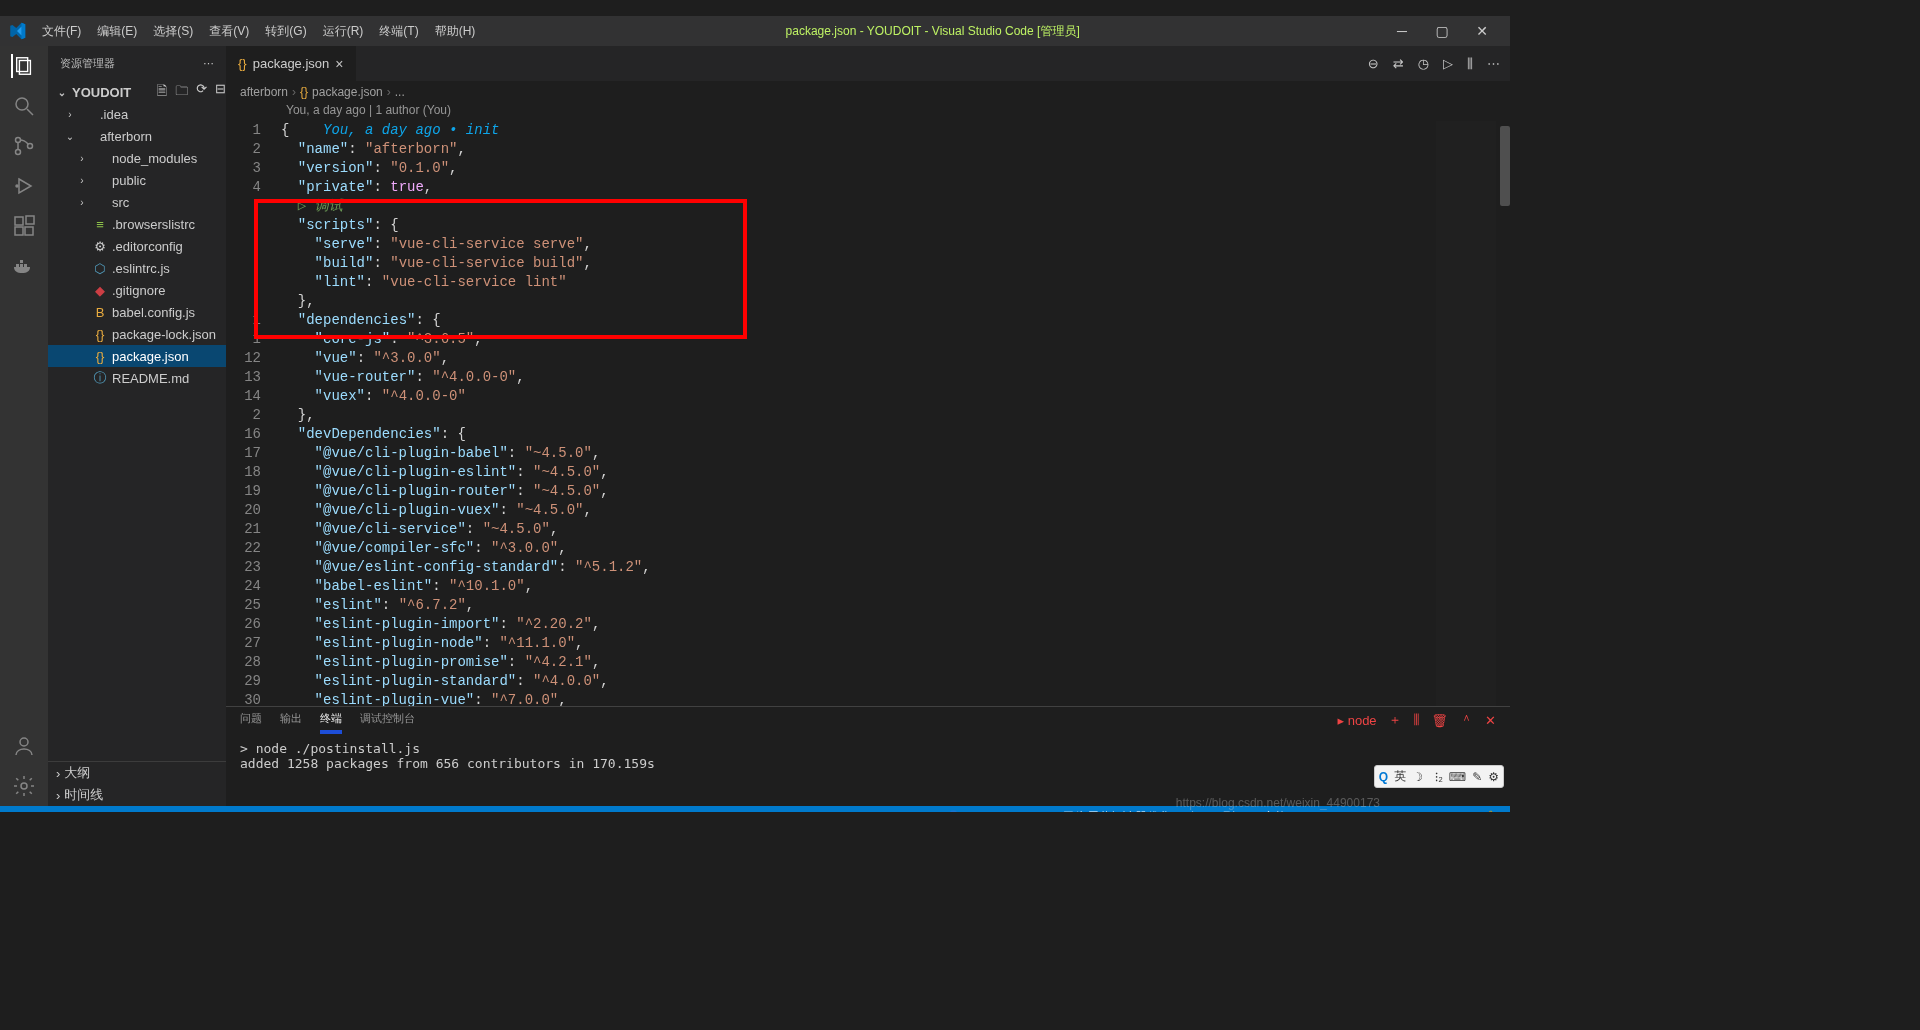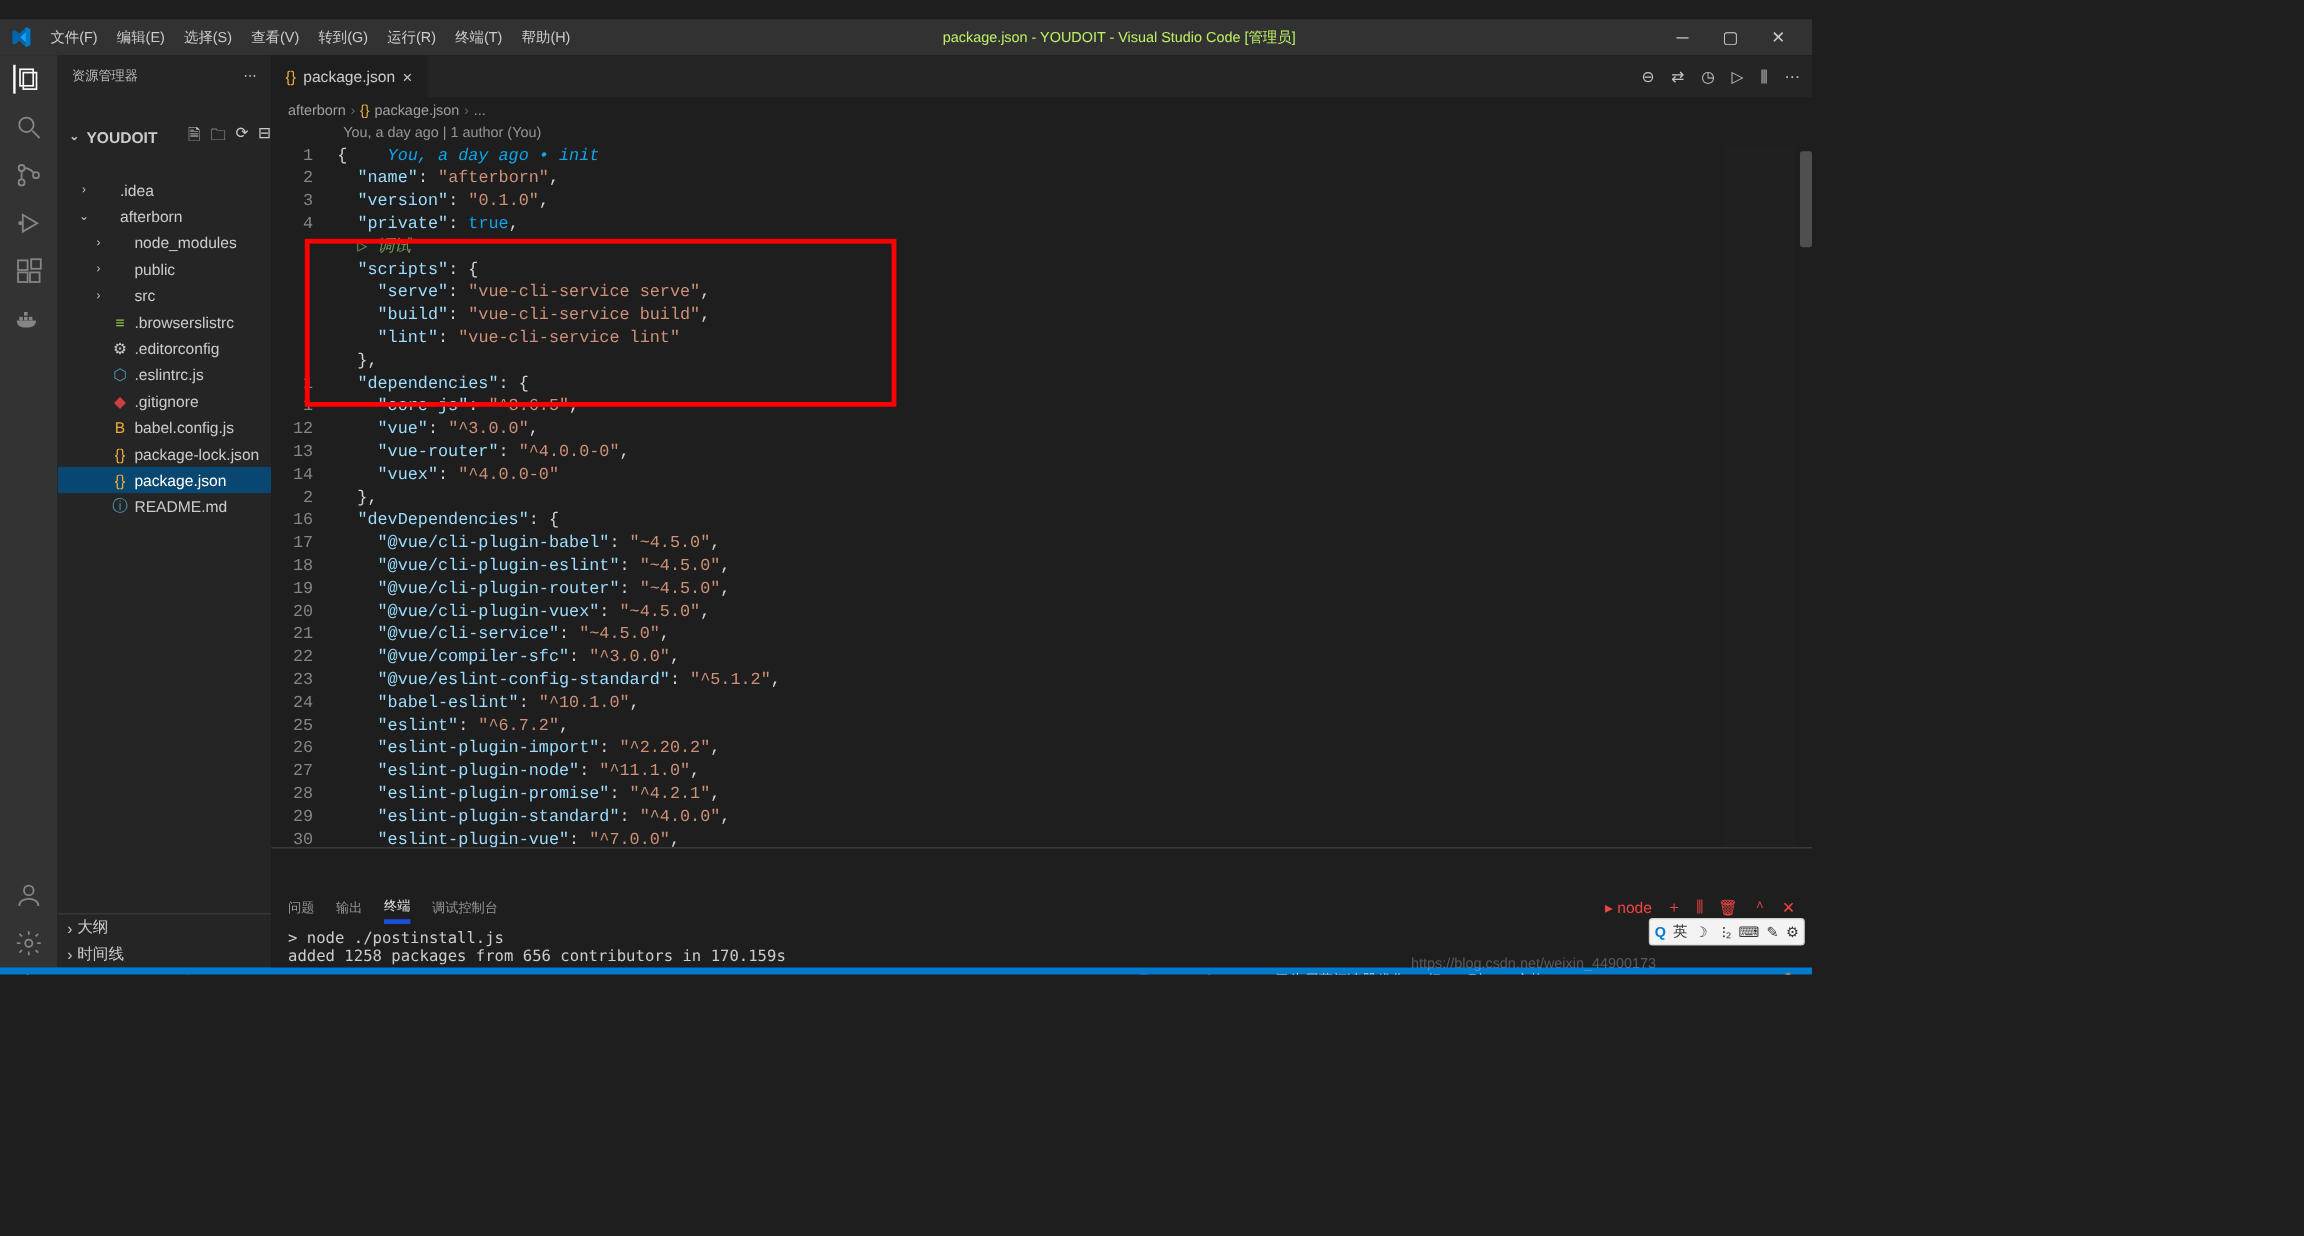--- a/index.html
+++ b/index.html
@@ -46,21 +46,20 @@
 }
 .activitybar .icon.active { color: #ffffff; border-left: 2px solid #fff; padding-left: 0; margin-left: -2px; }
 .activitybar .spacer { flex: 1; }
 
 .sidebar {
   width: 178px;
   background: #252526;
   display: flex;
   flex-direction: column;
   font-size: 13px;
-  gap: 22px;
 }
 .sidebar-header {
   height: 35px; display: flex; align-items: center; padding: 0 12px;
   justify-content: space-between; font-size: 11px; color: #bbbbbb;
 }
 .sidebar-header .actions { display: flex; gap: 8px; color: #c5c5c5; }
 .tree { flex: 1; overflow: auto; }
 .tree-row {
   display: flex; align-items: center; height: 22px; padding-left: 8px;
   cursor: pointer; gap: 4px; white-space: nowrap;
@@ -96,21 +95,21 @@
   flex: 1; position: relative; overflow: hidden;
   font-family: Consolas, "Courier New", monospace; font-size: 14px; line-height: 19px;
 }
 .code-inner { position: absolute; left: 0; top: 0; right: 0; }
 .line { display: flex; white-space: pre; }
 .gutter { width: 55px; text-align: right; padding-right: 20px; color: #858585; user-select: none; }
 .content { flex: 1; }
 .tok-key { color: #9cdcfe; }
 .tok-str { color: #ce9178; }
 .tok-punc { color: #d4d4d4; }
-.tok-bool { color: #0ea5e9; }
+.tok-bool { color: #f0abfc; }
 .tok-comment { color: #6a9955; font-style: italic; }
 .tok-gitlens { color: #0ea5e9; font-style: italic; }
 
 .minimap {
   position: absolute; right: 14px; top: 0; width: 60px; height: 100%;
   background: rgba(40,40,40,0.3);
 }
 .scrollbar-v {
   position: absolute; right: 0; top: 0; width: 14px; height: 100%; background: transparent;
 }
@@ -120,22 +119,22 @@
   position: absolute;
   border: 4px solid #ff0000;
   pointer-events: none;
 }
 
 .panel {
   height: 100px; background: #1e1e1e; border-top: 1px solid #414141;
   display: flex; flex-direction: column;
 }
 .panel-tabs {
-  display: flex; align-items: center; height: 30px; padding: 0 14px;
-  font-size: 11px; color: #969696; gap: 18px; border-bottom: none; margin-top: 34px;
+  display: flex; align-items: flex-start; height: 30px; padding: 0 14px;
+  font-size: 11px; color: #969696; gap: 18px; border-bottom: none;
 }
 .panel-tabs span { cursor: pointer; padding: 4px 0; }
 .panel-tabs span.active { color: #e7e7e7; border-bottom: 4px solid #1d4ed8; }
 .panel-tabs .spacer { flex: 1; }
 .panel-tabs .right { display: flex; gap: 12px; align-items: center; color: #ef4444; font-size: 13px; }
 .panel-body {
   flex: 1; padding: 4px 14px; font-family: Consolas, monospace; font-size: 13px; color: #cccccc;
   overflow: hidden;
 }
 

